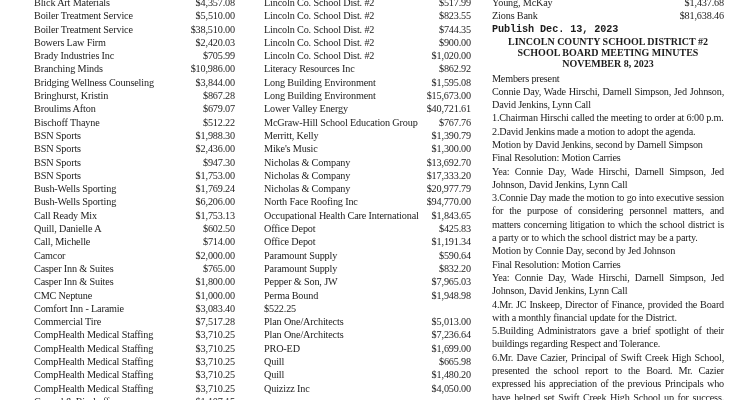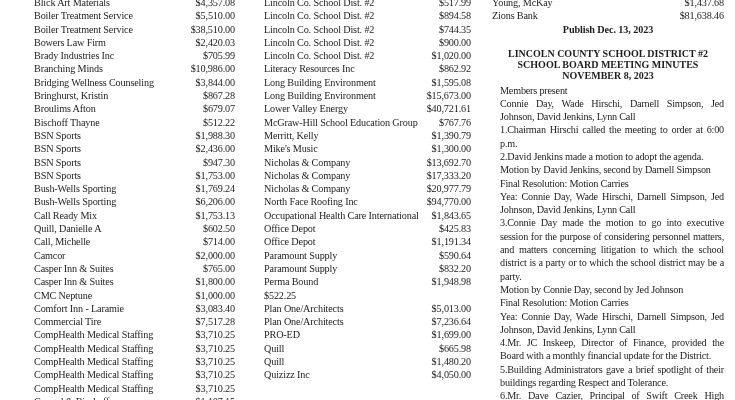--- a/index.html
+++ b/index.html
@@ -9,23 +9,23 @@
     font-family: "Liberation Serif", "DejaVu Serif", serif;
     font-size: 10.2px;
     position: relative;
   }
   .col { position: absolute; top: -4px; }
   .col-left { left: 34px; width: 201px; }
   .col-mid { left: 264px; width: 207px; }
   .col-right { left: 492px; width: 232px; }
   .row { display: flex; justify-content: space-between; height: 13.3px; line-height: 13.3px; white-space: nowrap; letter-spacing: -0.15px; }
   .row .amt { text-align: right; }
-  .publish { text-align: center; font-weight: bold; height: 13.3px; line-height: 13.3px; letter-spacing: -0.1px; }
-  .heading { text-align: center; font-weight: bold; line-height: 11.2px; margin-top: 12px; margin-bottom: 2px; font-size: 10px; letter-spacing: 0px; }
-  .p { line-height: 13.3px; text-align: justify; letter-spacing: -0.2px; margin-left: 8px; }
+  .publish { text-align: left; font-weight: bold; height: 13.3px; line-height: 13.3px; letter-spacing: -0.1px; font-family: Liberation Mono, monospace; }
+  .heading { text-align: center; font-weight: bold; line-height: 11.2px; margin-bottom: 2px; font-size: 10px; letter-spacing: 0px; }
+  .p { line-height: 13.3px; text-align: justify; letter-spacing: -0.2px; }
 </style>
 </head>
 <body>
 
 <div class="col col-left" id="col-left">
     <div class="row">
       <span class="vendor">Blick Art Materials</span>
       <span class="amt">$4,357.08</span>
     </div>
     <div class="row">
@@ -149,21 +149,21 @@
       <span class="amt">$1,107.15</span>
     </div>
   </div>
 <div class="col col-mid" id="col-mid">
     <div class="row">
       <span class="vendor">Lincoln Co. School Dist. #2</span>
       <span class="amt">$517.99</span>
     </div>
     <div class="row">
       <span class="vendor">Lincoln Co. School Dist. #2</span>
-      <span class="amt">$894.58</span>
+      <span class="amt">$823.55</span>
     </div>
     <div class="row">
       <span class="vendor">Lincoln Co. School Dist. #2</span>
       <span class="amt">$744.35</span>
     </div>
     <div class="row">
       <span class="vendor">Lincoln Co. School Dist. #2</span>
       <span class="amt">$900.00</span>
     </div>
     <div class="row">
@@ -226,20 +226,24 @@
       <span class="vendor">Office Depot</span>
       <span class="amt">$1,191.34</span>
     </div>
     <div class="row">
       <span class="vendor">Paramount Supply</span>
       <span class="amt">$590.64</span>
     </div>
     <div class="row">
       <span class="vendor">Paramount Supply</span>
       <span class="amt">$832.20</span>
+    </div>
+    <div class="row">
+      <span class="vendor">Pepper &amp; Son, JW</span>
+      <span class="amt">$7,965.03</span>
     </div>
     <div class="row">
       <span class="vendor">Perma Bound</span>
       <span class="amt">$1,948.98</span>
     </div>
     <div class="row">
       <span class="amt">$522.25</span>
     </div>
     <div class="row">
       <span class="vendor">Plan One/Architects</span>

